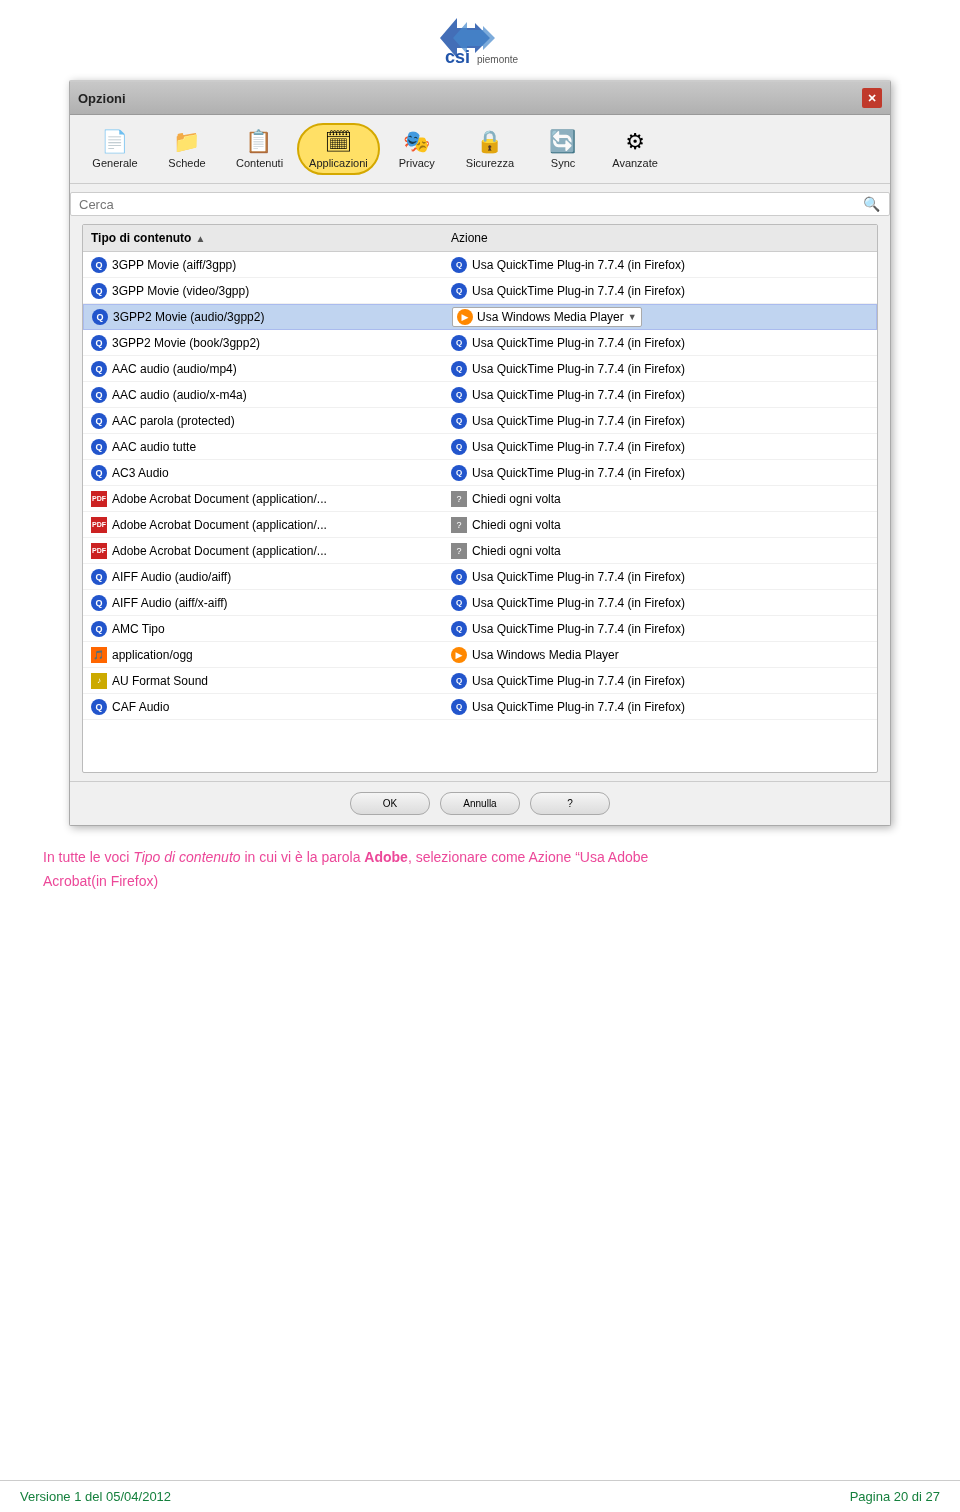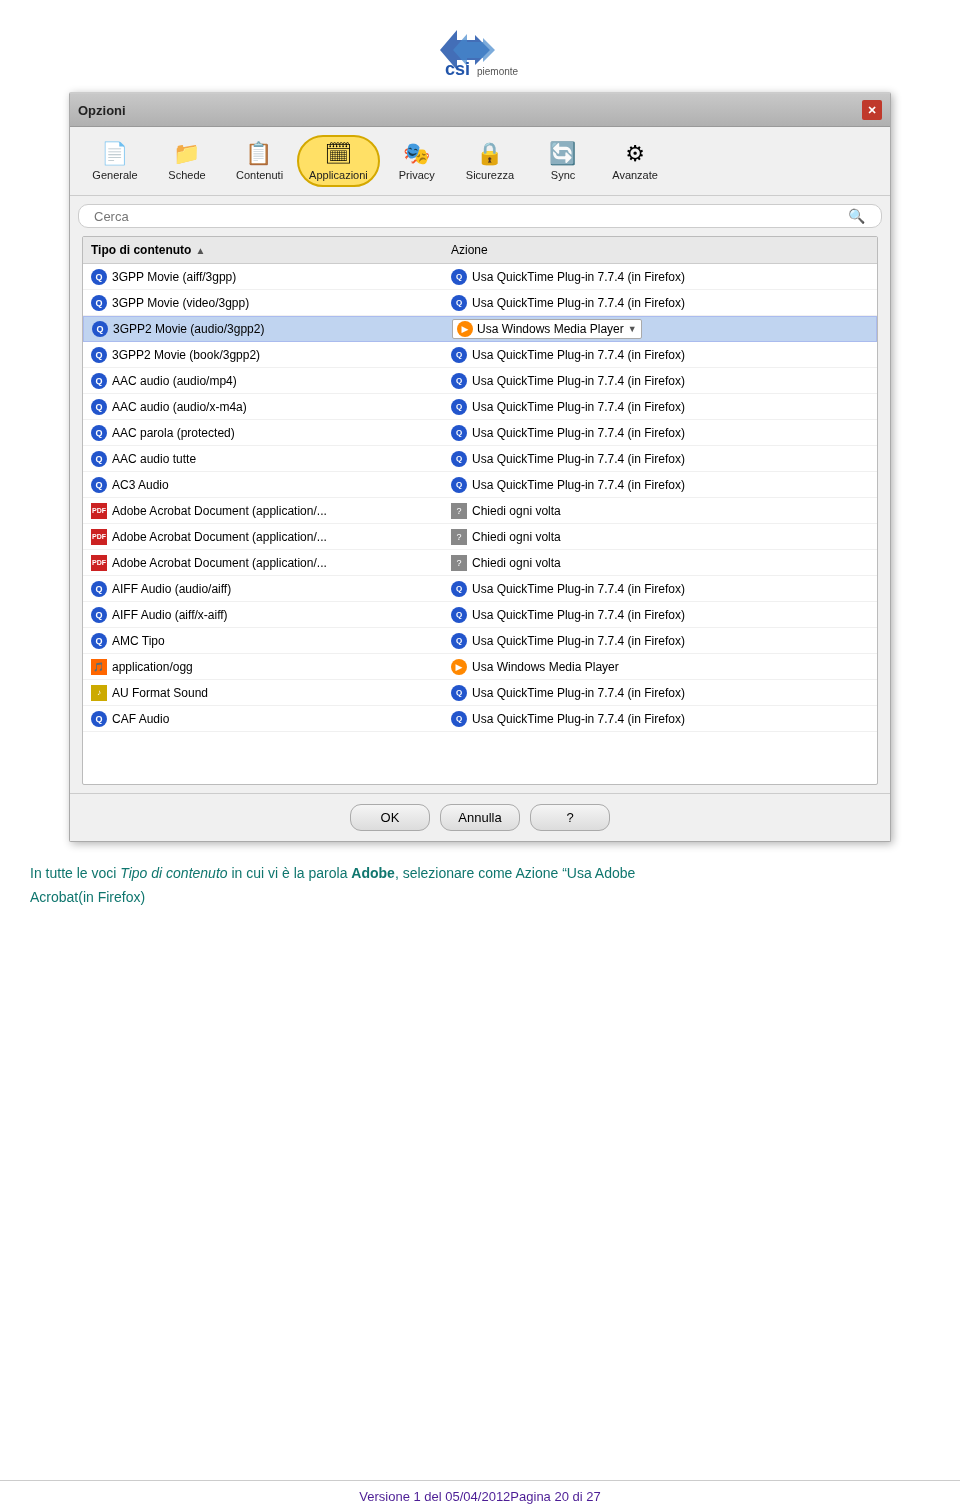--- a/index.html
+++ b/index.html
@@ -11,21 +11,21 @@
       width: 960px;
       min-height: 1512px;
       position: relative;
     }
 
     
     .logo-area {
       display: flex;
       justify-content: center;
       align-items: center;
-      padding: 20px 0 12px 0;
+      padding: 8px 0 12px 0;
     }
     .logo-svg {
       width: 90px;
       height: 60px;
     }
 
     
     .dialog {
       border: 1px solid #aaa;
       border-top: 2px solid #ccc;
@@ -89,27 +89,27 @@
       font-size: 22px;
       margin-bottom: 2px;
     }
     .toolbar-label {
       font-size: 11px;
       color: #222;
     }
 
     
     .search-bar {
-      margin: 8px 8px;
+      margin: 8px 0;
       display: flex;
       align-items: center;
       background: white;
       border: 1px solid #ccc;
-      border-radius: 10px;
-      padding: 3px 15px;
+      border-radius: 2px;
+      padding: 3px 8px;
     }
     .search-input {
       flex: 1;
       border: none;
       outline: none;
       font-size: 13px;
       color: #999;
       background: transparent;
     }
     .search-icon {
@@ -302,49 +302,50 @@
       background: #f0f0f0;
       border-top: 1px solid #ccc;
     }
     .dialog-btn {
       min-width: 80px;
       padding: 5px 11px;
       background: linear-gradient(to bottom, #f5f5f5, #dcdcdc);
       border: 1px solid #aaa;
       border-radius: 11px;
       cursor: pointer;
-      font-size: 13px;
+      font-size: 10px;
     }
 
     
     .body-text {
       padding: 20px 30px;
       font-size: 14px;
       line-height: 1.7;
-      color: #0f766e;
+      color: #ec4899;
+      margin-left: 13px;
     }
     .body-text em {
       font-style: italic;
     }
     .body-text strong {
       font-weight: bold;
     }
 
     
     .page-footer {
       position: absolute;
       bottom: 0;
       left: 0;
       right: 0;
       border-top: 1px solid #ccc;
       padding: 8px 20px;
       display: flex;
-      justify-content: center;
+      justify-content: space-between;
       font-size: 13px;
-      color: #4c1d95;
+      color: #15803d;
     }
   </style>
 </head>
 <body>
 
 <div class="logo-area">
   <svg class="logo-svg" viewBox="0 0 90 60" xmlns="http://www.w3.org/2000/svg">
 
     <polygon points="5,30 22,10 22,20 40,20 40,15 55,30 40,45 40,40 22,40 22,50" fill="#2255aa" opacity="0.85"></polygon>
     <polygon points="18,30 32,14 32,22 48,22 48,18 60,30 48,42 48,38 32,38 32,46" fill="#4488cc" opacity="0.7"></polygon>

